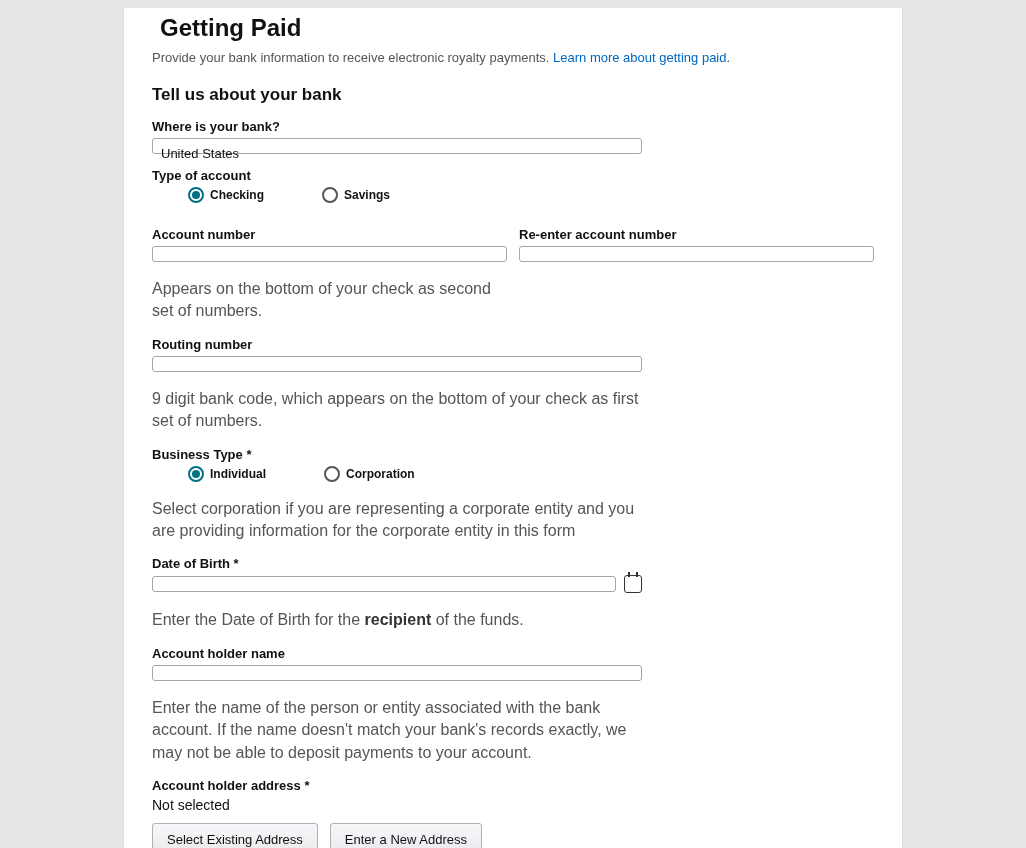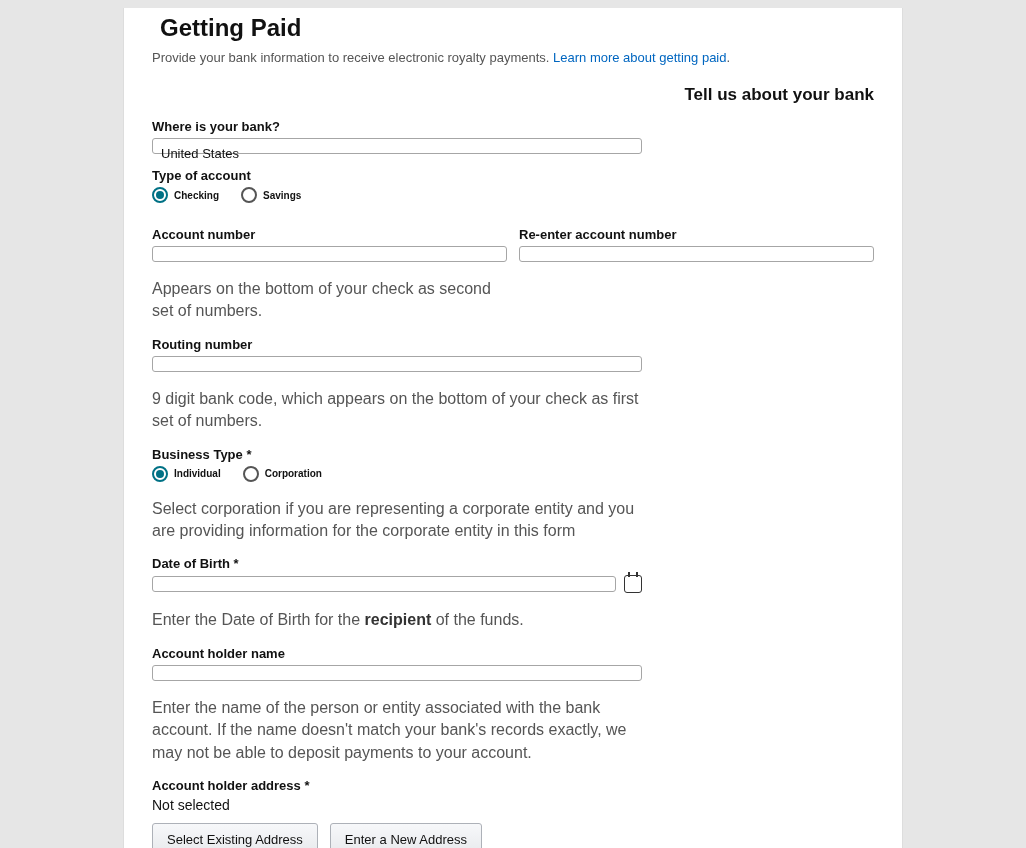--- a/index.html
+++ b/index.html
@@ -33,21 +33,20 @@
     color: #555;
     font-size: 13px;
     margin: 6px 0 20px;
   }
   .subhead a { color: #0066c0; text-decoration: none; cursor: pointer; }
 
   h2.section-title {
     font-size: 17px;
     font-weight: 700;
     margin: 18px 0 8px;
-    text-align: right;
   }
   .field-label {
     font-size: 13px;
     font-weight: 700;
     margin: 14px 0 4px;
     display: block;
   }
   .hint {
     color: #555;
     font-size: 16px;
@@ -75,22 +74,23 @@
     display: flex;
     gap: 22px;
     align-items: center;
     margin-top: 4px;
   }
   .radio-item {
     display: inline-flex;
     align-items: center;
     gap: 6px;
     cursor: pointer;
-    font-size: 10px;
-    font-weight: 700;
+    font-size: 12px;
+    font-weight: 700;
+    margin-left: 36px;
   }
   .radio {
     width: 16px;
     height: 16px;
     border: 2px solid #007185;
     border-radius: 50%;
     display: inline-block;
     position: relative;
     background:#fff;
   }

